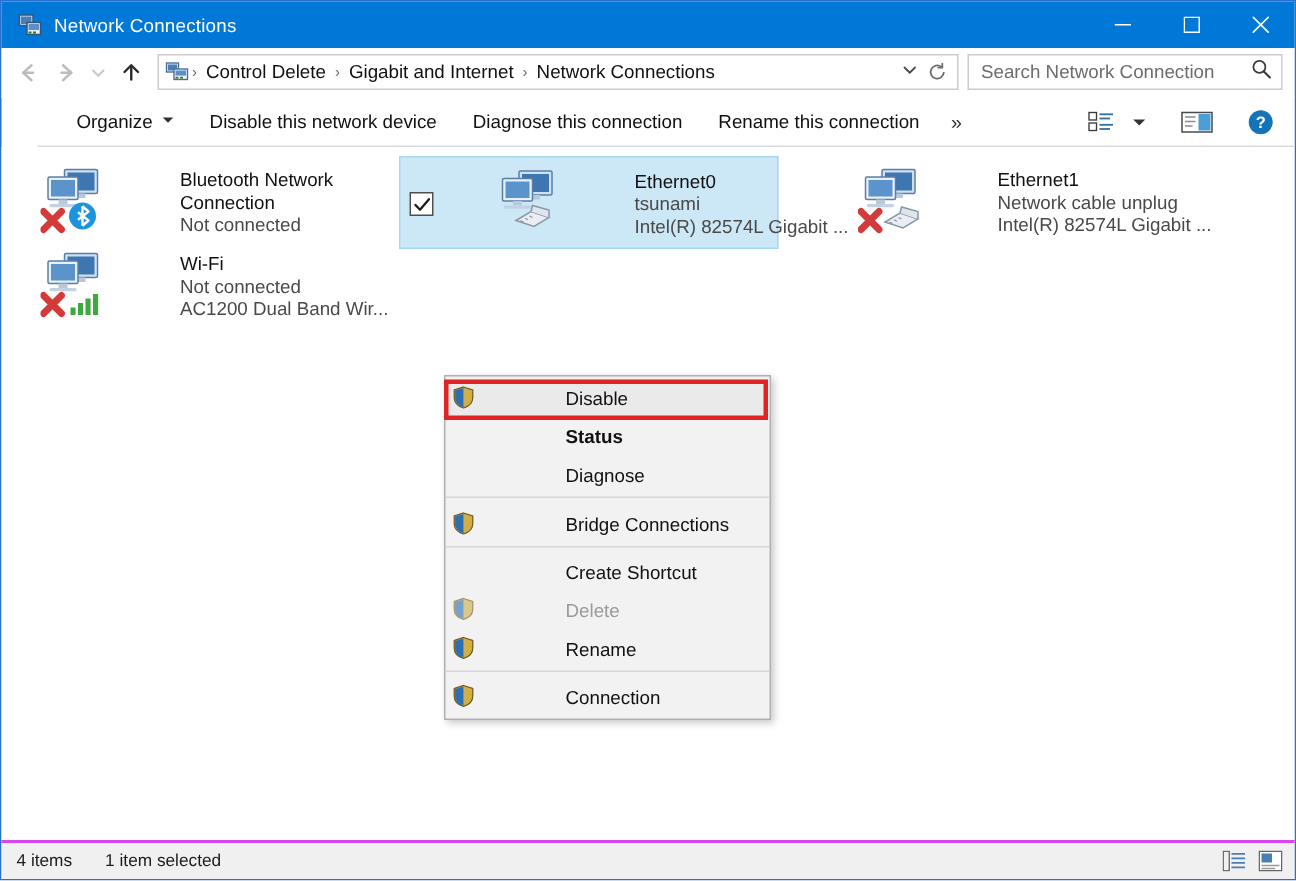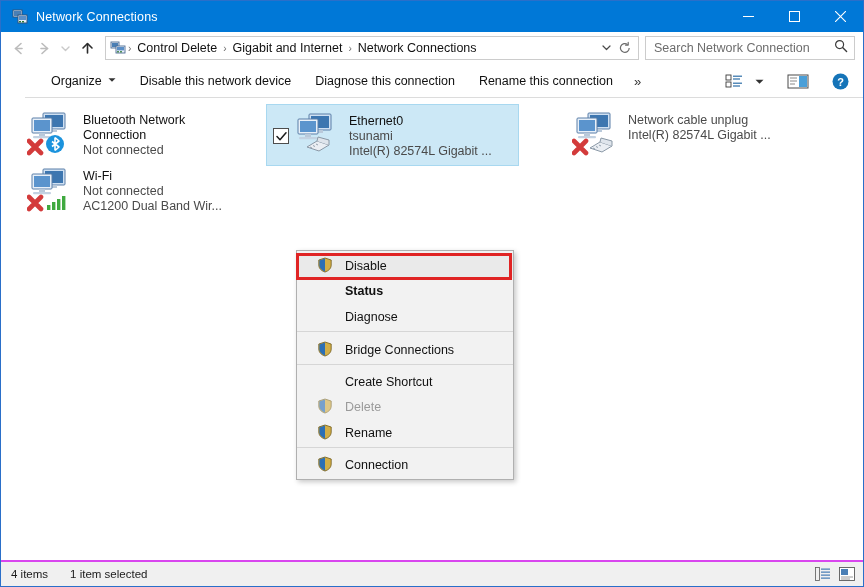--- a/index.html
+++ b/index.html
@@ -92,20 +92,21 @@
   .cmd-icon { width: 30px; height: 26px; display: flex; align-items: center; justify-content: center; }
 
   
   .content {
     flex: 1 1 auto; position: relative; background: #ffffff;
     overflow: hidden;
   }
   .tile {
     position: absolute; display: flex; align-items: flex-start;
     padding: 6px 4px 6px 6px;
+    gap: 37px;
   }
   .tile.selected { background: #cce8f6; border: 1px solid #a8d8f0; }
   .tile-check {
     width: 16px; height: 16px; margin-top: 17px; margin-right: 4px; flex: none;
     border: 1px solid #4d4d4d; background: #ffffff;
     display: flex; align-items: center; justify-content: center;
   }
   .tile-ico { width: 50px; height: 46px; position: relative; flex: none; margin-right: 6px; }
   .tile-txt { padding-top: 3px; min-width: 0; }
   .tile-name { font-size: 12.5px; color: #111111; line-height: 15px; }
@@ -115,21 +116,21 @@
   .ctxmenu {
     position: absolute; left: 295px; top: 152px; width: 218px;
     background: #f2f2f2;
     border: 1px solid #b0b0b0;
     box-shadow: 2px 2px 5px rgba(0,0,0,.22);
     padding: 2px 0 2px 0;
     z-index: 40;
   }
   .mi {
     height: 25px; display: flex; align-items: center;
-    padding-left: 20px; position: relative;
+    padding-left: 4px; position: relative; gap: 48px;
   }
   .mi-ico { width: 20px; height: 18px; flex: none; margin-right: 8px; position: relative; }
   .mi-label { font-size: 12.5px; color: #111111; white-space: nowrap; }
   .mi-label.bold { font-weight: bold; }
   .mi-label.disabled { color: #9a9a9a; }
   .mi.sep-after { border-bottom: 1px solid #d6d6d6; margin-bottom: 4px; padding-bottom: 0; height: 29px;}
   .mi.highlight-row { background: #eaeaea; }
   .redbox {
     position: absolute; left: 295px; top: 155px; width: 216px; height: 27px;
     border: 3px solid #e02424; z-index: 60; pointer-events: none;
@@ -389,20 +390,21 @@
           <rect x="6" y="26" width="18" height="2.2" rx="1" fill="#c3d2e2"></rect>
           <path d="M2 31 L14 43 M14 31 L2 43" stroke="#d33b3b" stroke-width="4.6" stroke-linecap="round"></path>
           <g>
             <path d="M18 38 l10 -6 l12 4 l-10 6 z" fill="#eaeef3" stroke="#8a98a6" stroke-width="1"></path>
             <path d="M28 32 l1 -4 l11 3 l0 5" fill="#dfe5ec" stroke="#8a98a6" stroke-width="1"></path>
             <path d="M21 38 l2 1 M24 36.5 l2 1 M27 35 l2 1" stroke="#8a98a6" stroke-width="0.9"></path>
           </g>
         </svg>
       </span>
       <span class="tile-txt">
+        <div class="tile-name">Ethernet1</div>
         <div class="tile-sub">Network cable unplug</div>
         <div class="tile-sub">Intel(R) 82574L Gigabit ...</div>
       </span>
     </div>
 
     <div class="ctxmenu">
 
       <div class="mi highlight-row">
         <span class="mi-ico">
           <svg width="16" height="16" viewBox="0 0 16 16">

